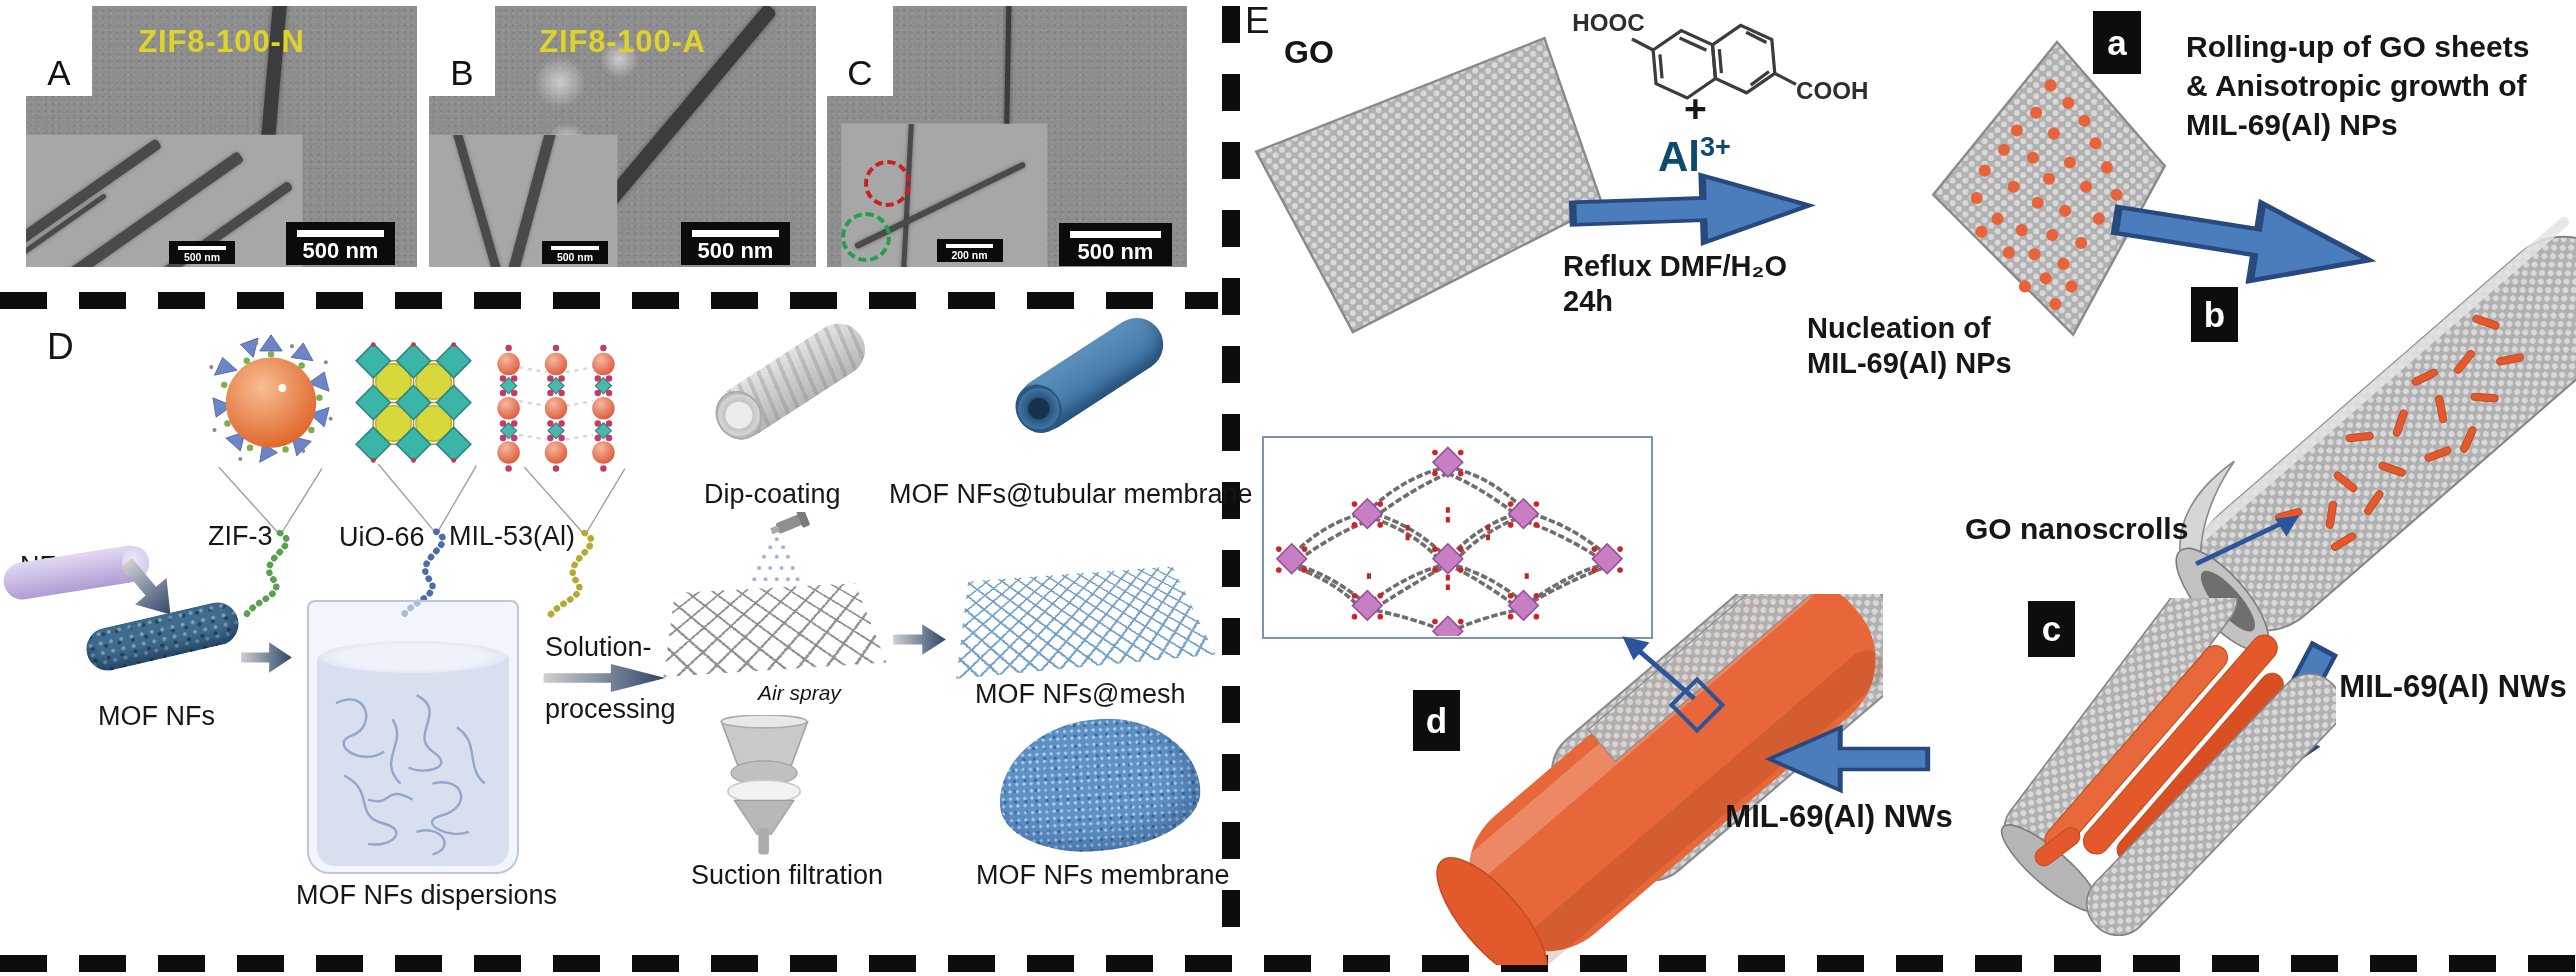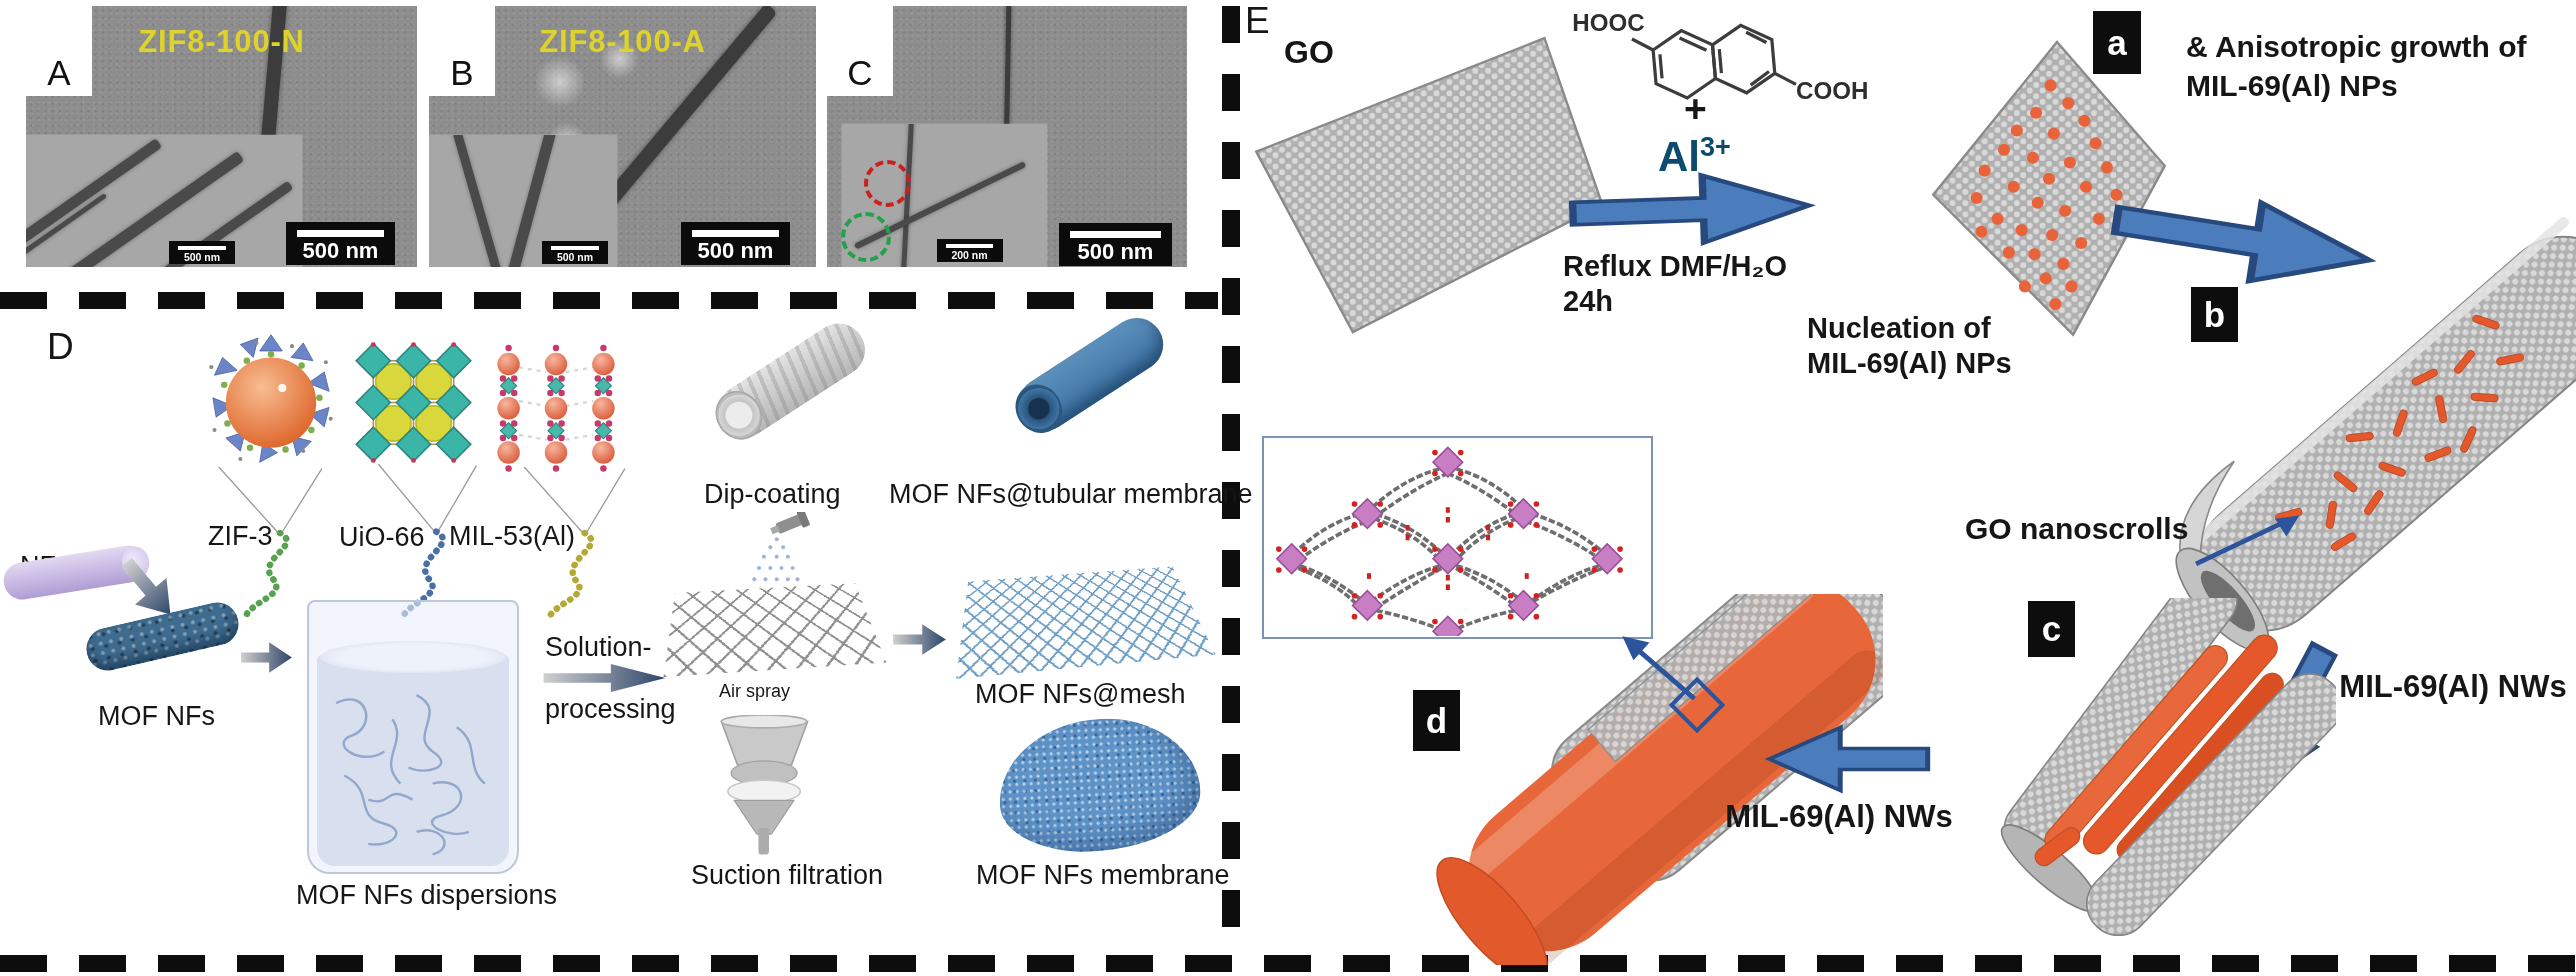--- a/index.html
+++ b/index.html
@@ -398,21 +398,21 @@
         <circle cx="64" cy="70" r="2.5"></circle>
       <circle cx="16" cy="84" r="2.5"></circle>
         <circle cx="30" cy="84" r="2.5"></circle>
         <circle cx="44" cy="84" r="2.5"></circle>
         <circle cx="58" cy="84" r="2.5"></circle>
         <circle cx="70" cy="84" r="2.5"></circle>
     </g>
   </svg>
 
   <div class="mesh gray" style="left:671px;top:564px;width:200px;height:121px;"></div>
-  <div class="t" style="left:719px;top:681px;font-size:18px;">Air spray</div>
+  <div class="t" style="left:758px;top:681px;font-size:21px;font-style:italic;">Air spray</div>
 
   <svg class="arr grad" style="left:892px;top:622px;width:55px;height:35px;" viewBox="0 0 100 62" preserveAspectRatio="none">
       <path d="M2,22 L55,22 L55,4 L98,31 L55,58 L55,40 L2,40 Z"></path>
     </svg>
 
   <div class="mesh blue" style="left:965px;top:546px;width:230px;height:137px;"></div>
   <div class="t" style="left:975px;top:679px;font-size:27px;">MOF NFs@mesh</div>
 
   <svg class="abs" style="left:710px;top:715px;" width="109" height="141" viewBox="0 0 135 175">
     <path d="M14,8 H121 L101,62 H34 Z" fill="#c9c9c9" stroke="#a2a2a2" stroke-width="2"></path>
@@ -500,20 +500,21 @@
       <circle cx="144" cy="300" r="7.5"></circle>
         <circle cx="176" cy="310" r="7.5"></circle>
         <circle cx="118" cy="310" r="7.5"></circle>
         <circle cx="156" cy="332" r="7.5"></circle>
       <circle cx="190," :="" r="0" opacity="0"></circle>
     </g>
   </svg>
 
   <div class="stepbox" style="left:2093px;top:11.3px;width:48px;height:63px;">a</div>
   <div class="t bold" style="left:2186px;top:27px;font-size:30px;line-height:39px;">
+    <div>Rolling-up of GO sheets</div>
     <div>&amp; Anisotropic growth of</div>
     <div>MIL-69(Al) NPs</div>
   </div>
 
   <svg class="arr blue" style="left:2110px;top:195px;width:266px;height:90px;transform:rotate(9deg);" viewBox="0 0 100 62" preserveAspectRatio="none">
       <path d="M2,22 L55,22 L55,4 L98,31 L55,58 L55,40 L2,40 Z"></path>
     </svg>
 
   <svg class="abs" style="left:2172px;top:150px;" width="404" height="516" viewBox="0 0 502 640">
     <g transform="translate(58,562) rotate(-41)">

